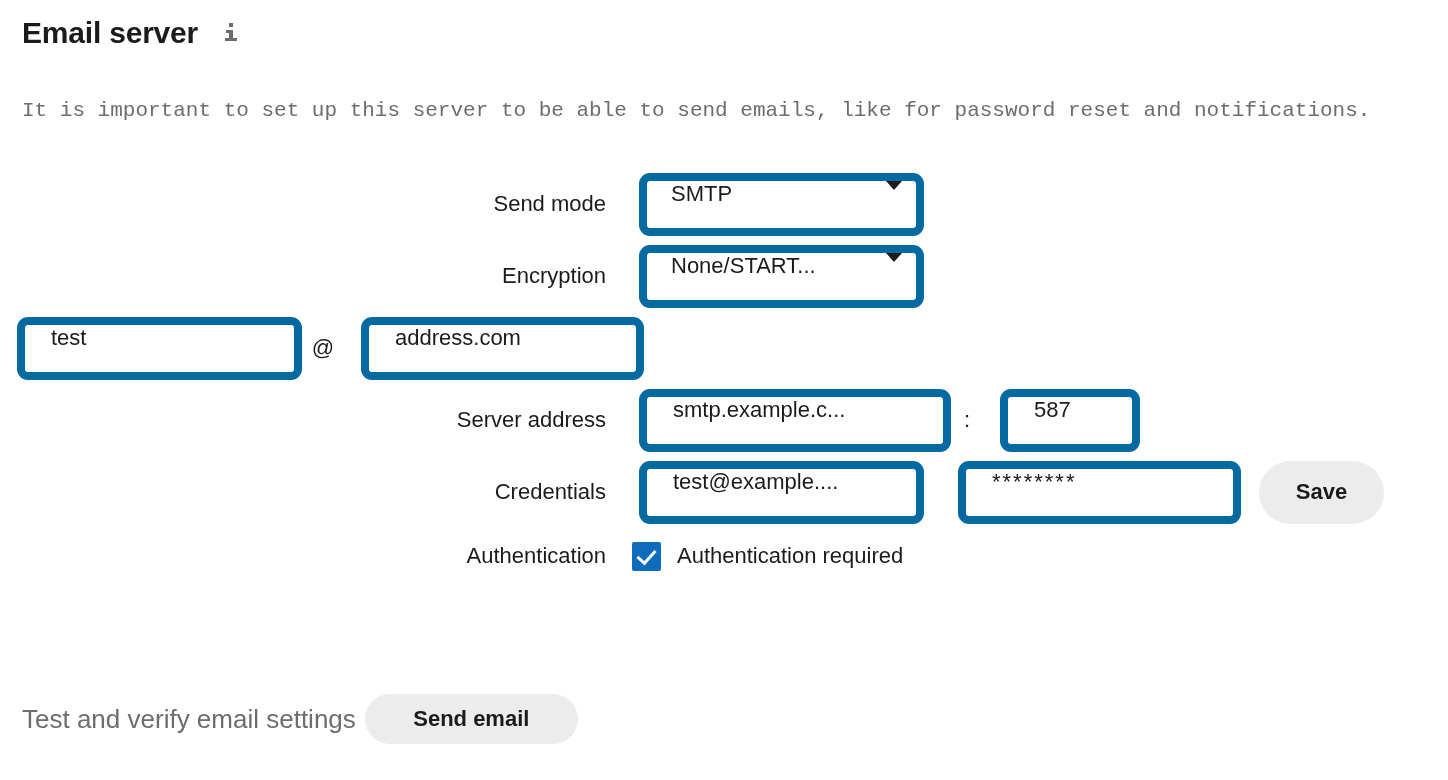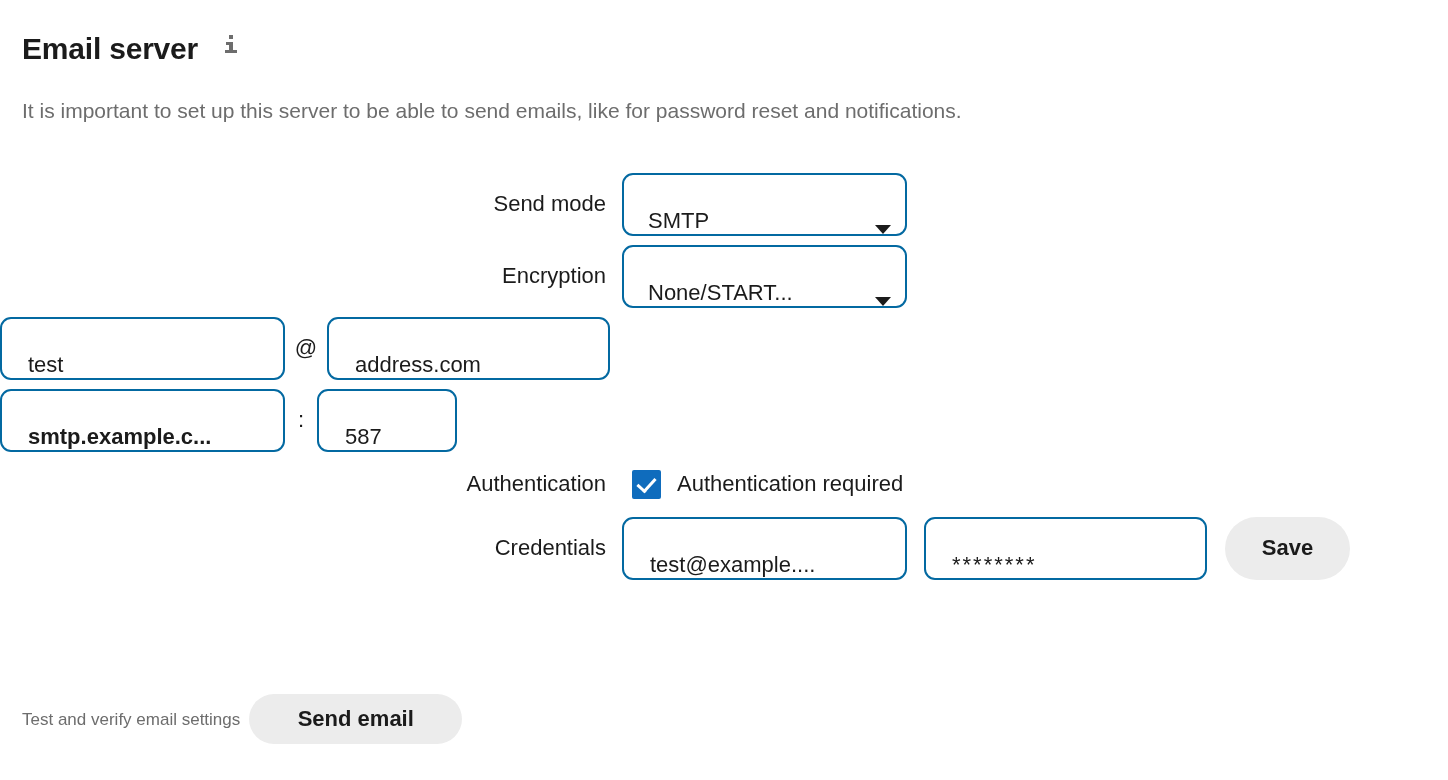--- a/index.html
+++ b/index.html
@@ -13,23 +13,23 @@
     font-family: "Liberation Sans", sans-serif;
     color: #1b1b1b;
     overflow: hidden;
     position: relative;
   }
 
   
   .page-header {
     position: absolute;
     left: 22px;
-    top: 34px;
-    display: flex;
-    align-items: flex-start;
+    top: 18px;
+    display: flex;
+    align-items: center;
   }
   .page-title {
     font-size: 30px;
     font-weight: bold;
     color: #1b1b1b;
     letter-spacing: -0.2px;
     line-height: 1;
     white-space: nowrap;
   }
   .info-icon {
@@ -74,20 +74,21 @@
   }
 
   .page-desc {
     position: absolute;
     left: 22px;
     top: 100px;
     font-size: 21px;
     color: #6d6d6d;
     white-space: nowrap;
     line-height: 1;
+    font-family: Liberation Mono, monospace;
   }
 
   
   .form {
     position: absolute;
     left: 0;
     top: 168px;
     width: 1448px;
   }
   .form-row {
@@ -103,29 +104,30 @@
     text-align: right;
     font-size: 22px;
     color: #1b1b1b;
     padding-right: 16px;
     box-sizing: border-box;
     white-space: nowrap;
   }
 
   .control {
     box-sizing: border-box;
-    border: 2px solid #0369a1;
+    border: 8px solid #0369a1;
     border-radius: 11px;
     background: #ffffff;
     height: 63px;
     font-size: 22px;
     color: #1b1b1b;
     display: flex;
-    align-items: flex-end;
+    align-items: flex-start;
     font-family: "Liberation Sans", sans-serif;
+    margin-left: 17px;
   }
 
   .select-control {
     width: 285px;
     padding: 0 14px 0 24px;
     justify-content: space-between;
     cursor: pointer;
   }
   .select-value {
     white-space: nowrap;
@@ -140,21 +142,21 @@
     flex: 0 0 auto;
     margin-left: 8px;
   }
 
   .text-control {
     padding: 0 31px 0 26px;
     cursor: text;
   }
   .w-local   { width: 285px; }
   .w-domain  { width: 283px; }
-  .w-host    { width: 285px; font-weight: bold; }
+  .w-host    { width: 312px; }
   .w-port    { width: 140px; }
   .w-user    { width: 285px; }
   .w-pass    { width: 283px; }
 
   .sep {
     font-size: 22px;
     color: #1b1b1b;
     width: 42px;
     text-align: center;
     flex: 0 0 auto;
@@ -230,21 +232,21 @@
 
   
   .footer {
     position: absolute;
     left: 22px;
     top: 694px;
     display: flex;
     align-items: center;
   }
   .footer-label {
-    font-size: 17px;
+    font-size: 26px;
     color: #6d6d6d;
     white-space: nowrap;
     line-height: 1;
   }
   .send-btn {
     width: 213px;
     height: 50px;
     margin-left: 9px;
     flex: 0 0 auto;
   }
@@ -282,41 +284,42 @@
     </div>
   </div>
 
   <div class="form-row">
     <div class="control text-control w-local">test</div>
     <div class="sep">@</div>
     <div class="control text-control w-domain">address.com</div>
   </div>
 
   <div class="form-row">
+    <div class="row-label">Server address</div>
     <div class="control text-control w-host">smtp.example.c...</div>
     <div class="sep-colon">:</div>
     <div class="control text-control w-port">587</div>
-  </div>
-
-  <div class="form-row row-compact">
-    <div class="row-label">Authentication</div>
-    <div class="checkbox-wrap">
-      <span class="checkbox"></span>
-      <span class="checkbox-label">Authentication required</span>
-    </div>
   </div>
 
   <div class="form-row">
     <div class="row-label">Credentials</div>
     <div class="control text-control w-user">test@example....</div>
     <div class="sep-colon" style="width:17px"></div>
     <div class="control text-control w-pass">
       <span class="pass-value">********</span>
     </div>
     <button class="btn save-btn">Save</button>
   </div>
 
+  <div class="form-row row-compact">
+    <div class="row-label">Authentication</div>
+    <div class="checkbox-wrap">
+      <span class="checkbox"></span>
+      <span class="checkbox-label">Authentication required</span>
+    </div>
+  </div>
+
 </div>
 
 <div class="footer">
   <span class="footer-label">Test and verify email settings</span>
   <button class="btn send-btn">Send email</button>
 </div>
 
 </body></html>

